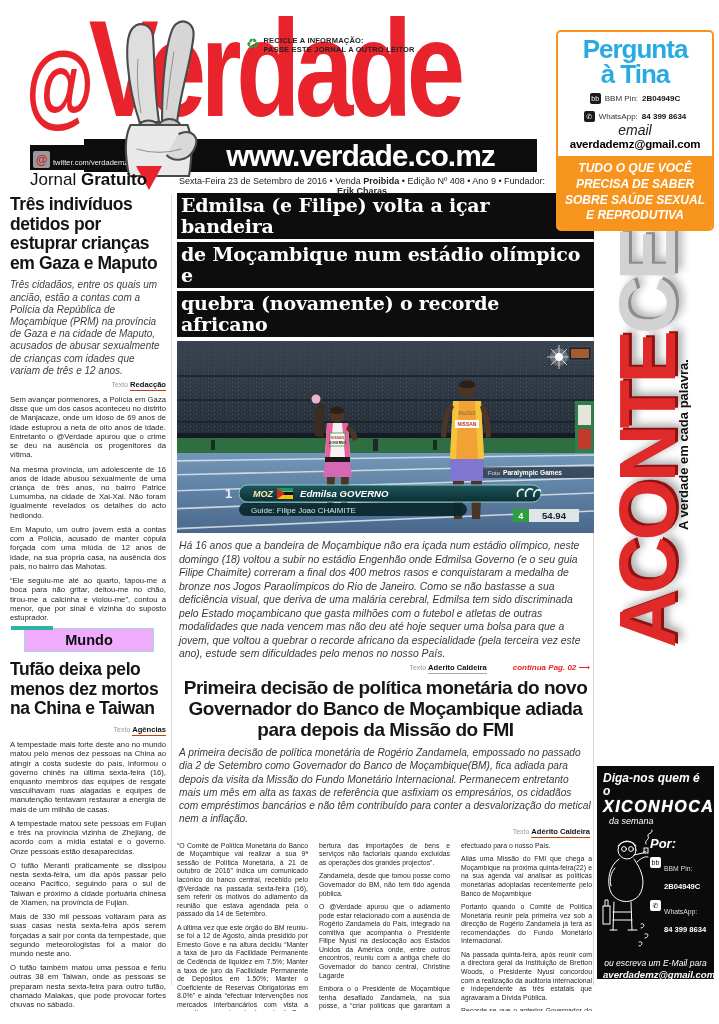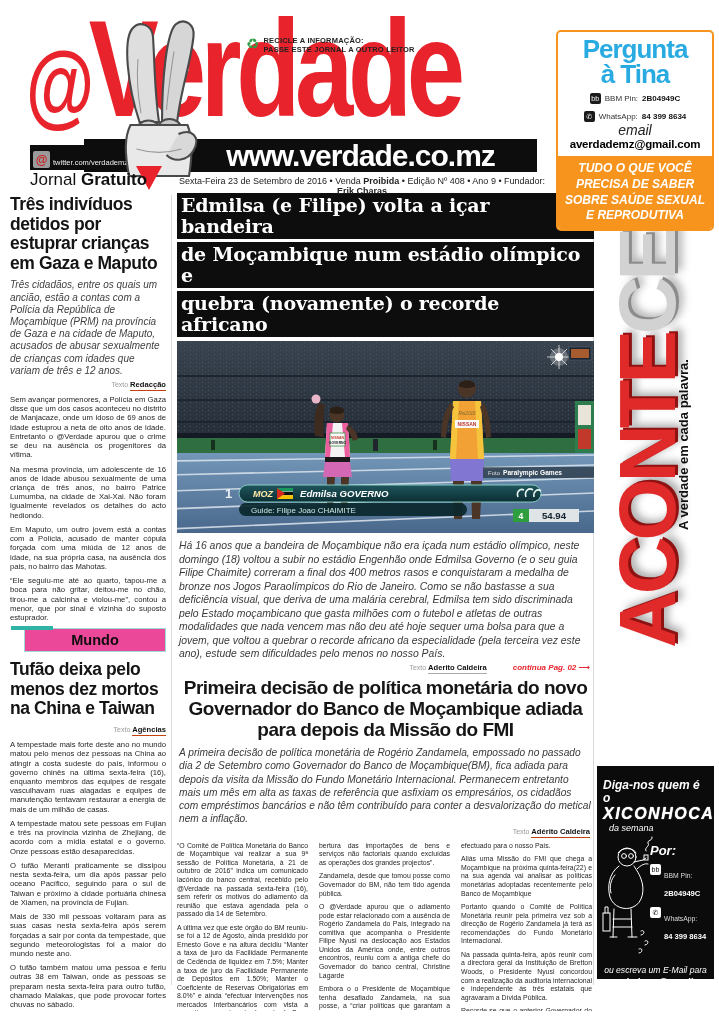--- a/index.html
+++ b/index.html
@@ -47,21 +47,21 @@
   
   .vline{position:absolute;top:195px;width:1px;height:790px;background:#d9d9d9;z-index:0;}
 
   
   .leftcol{position:absolute;left:10px;top:195px;width:156px;height:815px;overflow:hidden;}
   .h-left{font-size:17.5px;line-height:1.12;font-weight:bold;color:#141414;letter-spacing:-.4px;margin:0 0 6px 0;}
   .lead-left{font-style:italic;font-size:10px;line-height:1.22;color:#3f3f3f;margin:0 0 3px 0;}
   .credit{text-align:right;font-size:7px;color:#999;margin:2px 0 6px 0;}
   .credit .b{color:#111;font-weight:bold;font-size:7.6px;border-bottom:1px solid #c2410c;padding-bottom:1px;}
   .bodytxt p{font-size:7.7px;line-height:1.2;text-align:justify;color:#262626;margin:0 0 5px 0;}
-  .mundo{position:relative;margin:6px 0 8px 14px;width:142px;background:#ec4899;border:1px solid #9adcd6;
+  .mundo{position:relative;margin:6px 0 8px 14px;width:130px;background:#f0abfc;border:1px solid #9adcd6;
     text-align:center;font-weight:bold;font-size:14.5px;padding:3px 0;color:#0d0d0d;}
   .mundo::before{content:"";position:absolute;left:-14px;top:-3px;width:42px;height:4px;background:#2fb3a6;}
 
   
   .maincol{position:absolute;left:177px;top:193px;width:417px;height:818px;overflow:hidden;}
   .blackhead{display:flex;flex-direction:column;gap:3px;margin-bottom:4px;}
   .blackhead span{align-self:flex-start;background:#0d0d0d;color:#fff;font-family:"DejaVu Serif","Liberation Serif",serif;
     font-weight:bold;font-size:19px;line-height:1.08;padding:2px 6px 3px 4px;letter-spacing:-.2px;}
   .photo{width:417px;height:192px;display:block;}
   .lead-main{font-style:italic;font-size:10.4px;line-height:1.3;color:#3a3a3a;margin:6px 0 2px 2px;}
@@ -76,21 +76,21 @@
 
   
   .aconteceu{position:absolute;left:598px;top:648px;transform:rotate(-90deg);transform-origin:0 0;
     white-space:nowrap;font-weight:bold;font-size:80px;letter-spacing:-4px;line-height:100px;z-index:1;}
   .aconteceu .red{color:#e02a2a;text-shadow:2px 3px 0 #8f1212,5px 7px 9px rgba(0,0,0,.35);}
   .aconteceu .grey{color:#d2d2d2;text-shadow:2px 3px 0 #8c8c8c,5px 7px 9px rgba(0,0,0,.3);}
   .tagline{position:absolute;left:676px;top:530px;transform:rotate(-90deg);transform-origin:0 0;
     font-size:13px;font-weight:bold;color:#111;white-space:nowrap;z-index:2;}
 
   .xico{position:absolute;left:597px;top:766px;width:117px;height:213px;background:#0b0b0b;color:#fff;
-    padding:13px 6px 5px 6px;z-index:3;}
+    padding:6px 6px 5px 6px;z-index:3;}
   .xico-intro{font-style:italic;font-weight:bold;font-size:12px;line-height:1.05;}
   .xico-title{font-weight:bold;font-style:italic;font-size:16px;letter-spacing:1.5px;margin-top:1px;
     text-shadow:0 0 1px #fff;}
   .xico-sub{font-style:italic;font-size:9px;margin:0 0 2px 6px;}
   .xico-main{position:relative;height:128px;}
   .xico-cartoon{position:absolute;left:-2px;top:0;}
   .xico-right{position:absolute;right:0;top:8px;width:58px;}
   .xico-por{font-style:italic;font-weight:bold;font-size:13px;margin-bottom:6px;}
   .xico-row{display:flex;gap:3px;align-items:flex-start;margin-bottom:7px;}
   .xico-ic{width:11px;height:11px;border-radius:2px;background:#fff;color:#0b0b0b;font-size:7px;line-height:11px;

